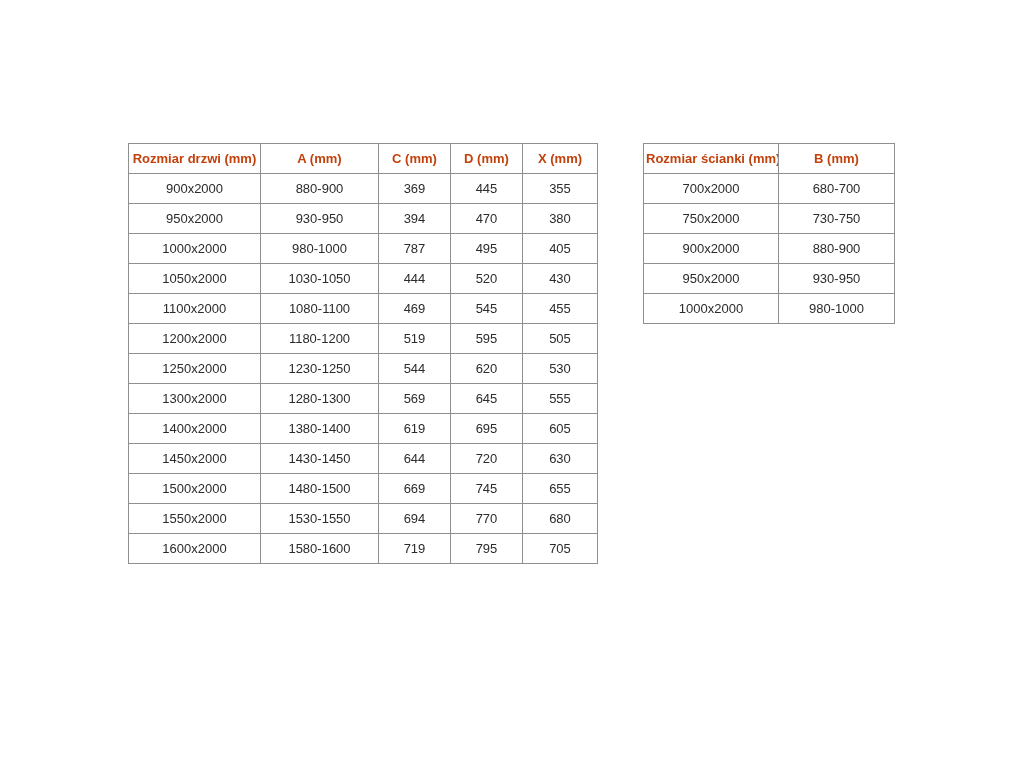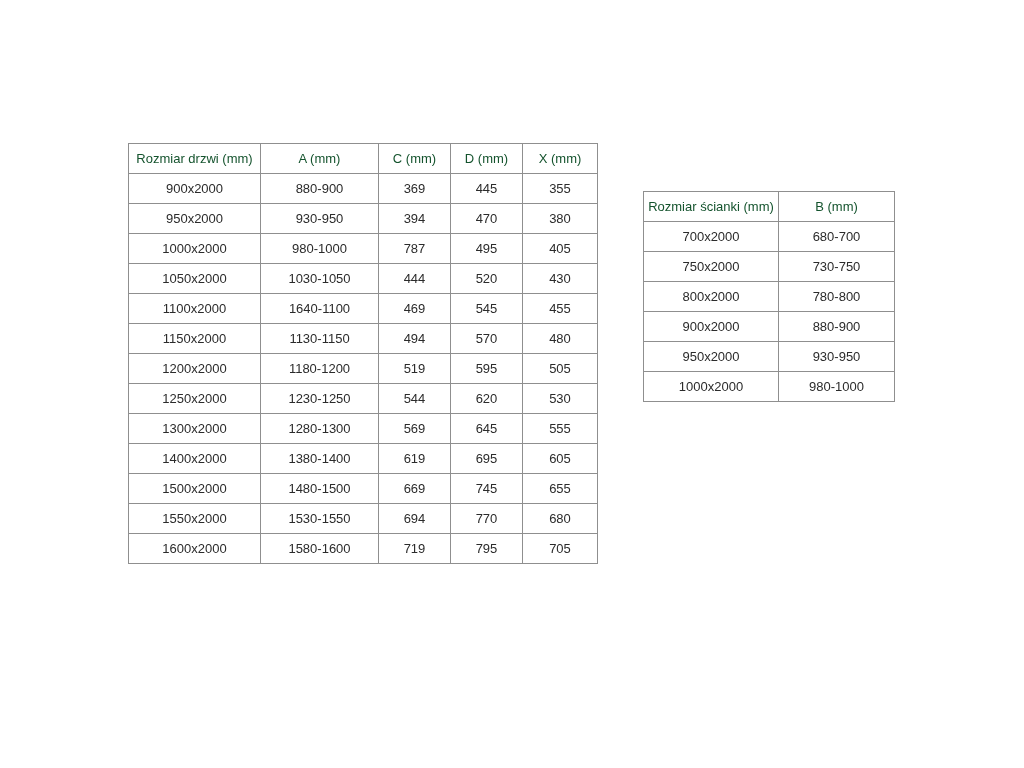--- a/index.html
+++ b/index.html
@@ -32,28 +32,28 @@
     text-align: center;
     vertical-align: middle;
     padding: 0 2px;
     font-size: 13px;
     line-height: 1;
     color: #2b2b2b;
     overflow: hidden;
     white-space: nowrap;
   }
   table.spec th {
-    font-weight: normal;
-    color: #14532d;
+    font-weight: bold;
+    color: #c2410c;
   }
   table.spec tr {
     height: 30px;
   }
   #door-table { left: 128px; top: 143px; width: 469px; }
-  #wall-table { left: 643px; top: 143px; width: 251px; margin-top: 48px; }
+  #wall-table { left: 643px; top: 143px; width: 251px; }
 </style>
 </head>
 <body>
 
 <div class="canvas">
   <table class="spec" id="door-table">
       <colgroup>
         <col style="width: 132px;">
         <col style="width: 118px;">
         <col style="width: 72px;">
@@ -93,31 +93,24 @@
         </tr>
         <tr>
           <td>1050x2000</td>
           <td>1030-1050</td>
           <td>444</td>
           <td>520</td>
           <td>430</td>
         </tr>
         <tr>
           <td>1100x2000</td>
-          <td>1640-1100</td>
+          <td>1080-1100</td>
           <td>469</td>
           <td>545</td>
           <td>455</td>
-        </tr>
-        <tr>
-          <td>1150x2000</td>
-          <td>1130-1150</td>
-          <td>494</td>
-          <td>570</td>
-          <td>480</td>
         </tr>
         <tr>
           <td>1200x2000</td>
           <td>1180-1200</td>
           <td>519</td>
           <td>595</td>
           <td>505</td>
         </tr>
         <tr>
           <td>1250x2000</td>
@@ -132,20 +125,27 @@
           <td>569</td>
           <td>645</td>
           <td>555</td>
         </tr>
         <tr>
           <td>1400x2000</td>
           <td>1380-1400</td>
           <td>619</td>
           <td>695</td>
           <td>605</td>
+        </tr>
+        <tr>
+          <td>1450x2000</td>
+          <td>1430-1450</td>
+          <td>644</td>
+          <td>720</td>
+          <td>630</td>
         </tr>
         <tr>
           <td>1500x2000</td>
           <td>1480-1500</td>
           <td>669</td>
           <td>745</td>
           <td>655</td>
         </tr>
         <tr>
           <td>1550x2000</td>
@@ -177,24 +177,20 @@
       <tbody>
         <tr>
           <td>700x2000</td>
           <td>680-700</td>
         </tr>
         <tr>
           <td>750x2000</td>
           <td>730-750</td>
         </tr>
         <tr>
-          <td>800x2000</td>
-          <td>780-800</td>
-        </tr>
-        <tr>
           <td>900x2000</td>
           <td>880-900</td>
         </tr>
         <tr>
           <td>950x2000</td>
           <td>930-950</td>
         </tr>
         <tr>
           <td>1000x2000</td>
           <td>980-1000</td>

